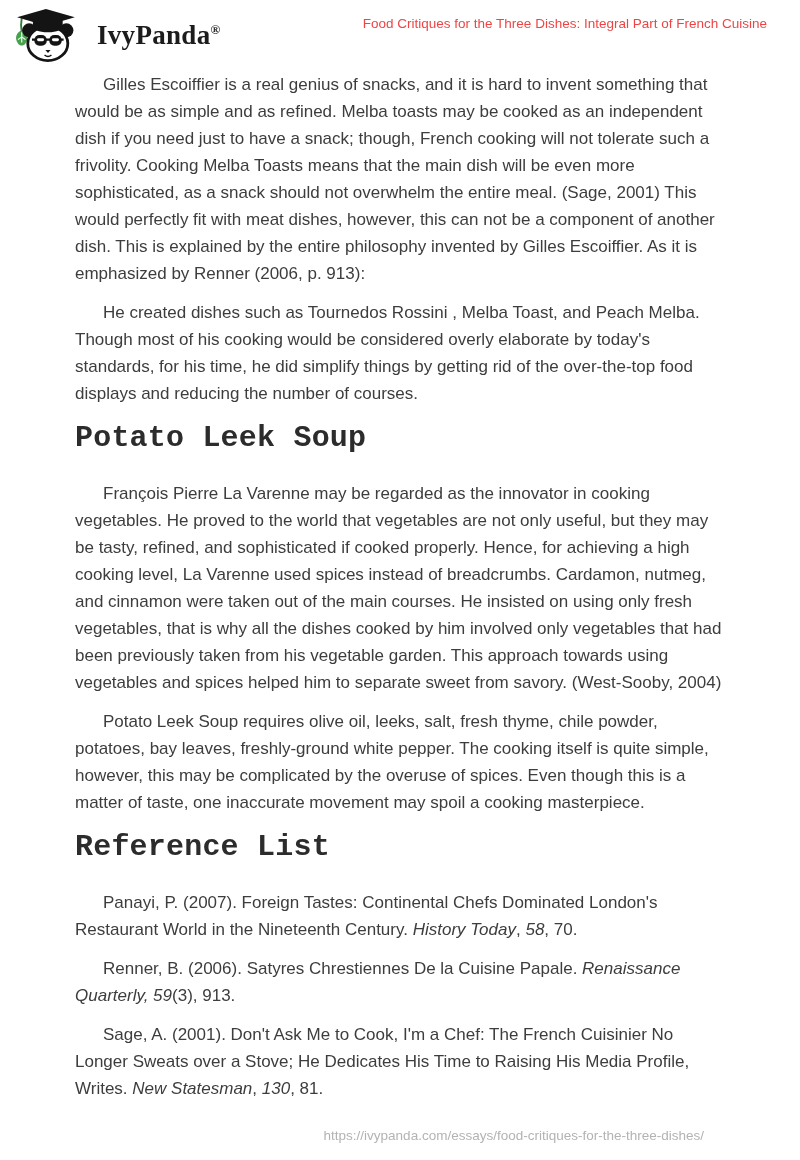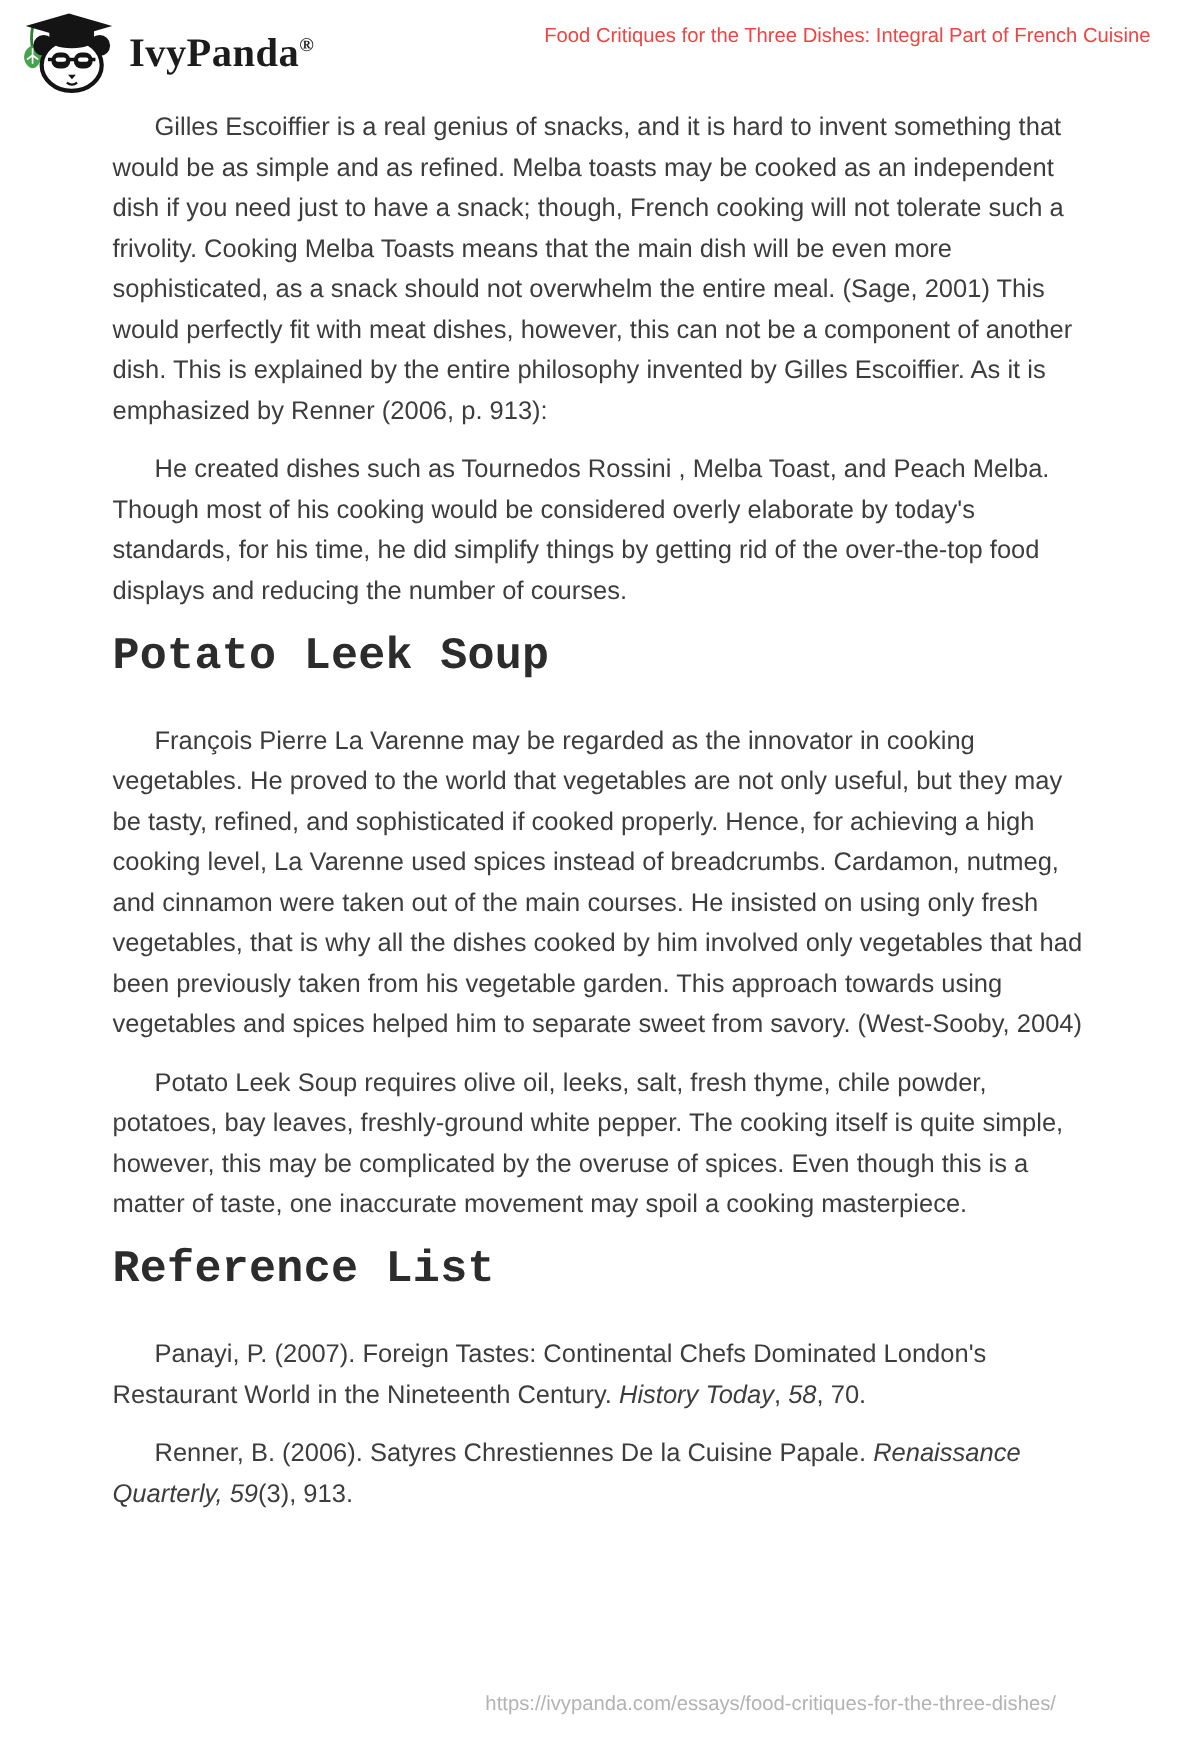--- a/index.html
+++ b/index.html
@@ -16,21 +16,21 @@
     background: #ffffff;
   }
   header.page-header {
     display: flex;
     align-items: flex-start;
     padding: 8px 33px 0 12px;
   }
   .brand {
     display: flex;
     align-items: center;
-    gap: 8px;
+    gap: 19px;
     cursor: pointer;
   }
   .brand-logo { width: 66px; height: 54px; display: block; }
   .brand-text {
     font-family: "Liberation Serif", serif;
     font-weight: 700;
     font-size: 27px;
     color: #1c1c1c;
     letter-spacing: 0.3px;
     line-height: 54px;
@@ -122,17 +122,18 @@
 
     <p>François Pierre La Varenne may be regarded as the innovator in cooking vegetables. He proved to the world that vegetables are not only useful, but they may be tasty, refined, and sophisticated if cooked properly. Hence, for achieving a high cooking level, La Varenne used spices instead of breadcrumbs. Cardamon, nutmeg, and cinnamon were taken out of the main courses. He insisted on using only fresh vegetables, that is why all the dishes cooked by him involved only vegetables that had been previously taken from his vegetable garden. This approach towards using vegetables and spices helped him to separate sweet from savory. (West-Sooby, 2004)</p>
     <p>Potato Leek Soup requires olive oil, leeks, salt, fresh thyme, chile powder, potatoes, bay leaves, freshly-ground white pepper. The cooking itself is quite simple, however, this may be complicated by the overuse of spices. Even though this is a matter of taste, one inaccurate movement may spoil a cooking masterpiece.</p>
 
     <h2>Reference List</h2>
 
     <p class="ref"><span>Panayi, P. (2007). Foreign Tastes: Continental Chefs Dominated London's Restaurant World in the Nineteenth Century. </span><em>History Today</em><span>, </span><em>58</em><span>, 70.</span></p>
 
     <p class="ref"><span>Renner, B. (2006). Satyres Chrestiennes De la Cuisine Papale. </span><em>Renaissance Quarterly, 59</em><span>(3), 913.</span></p>
 
+    <p class="ref"><span>Sage, A. (2001). Don't Ask Me to Cook, I'm a Chef: The French Cuisinier No Longer Sweats over a Stove; He Dedicates His Time to Raising His Media Profile, Writes. </span><em>New Statesman</em><span>, </span><em>130</em><span>, 81.</span></p>
   </main>
 
   <div class="footer-url">https://ivypanda.com/essays/food-critiques-for-the-three-dishes/</div>
 
 </div>
 
 </body></html>

